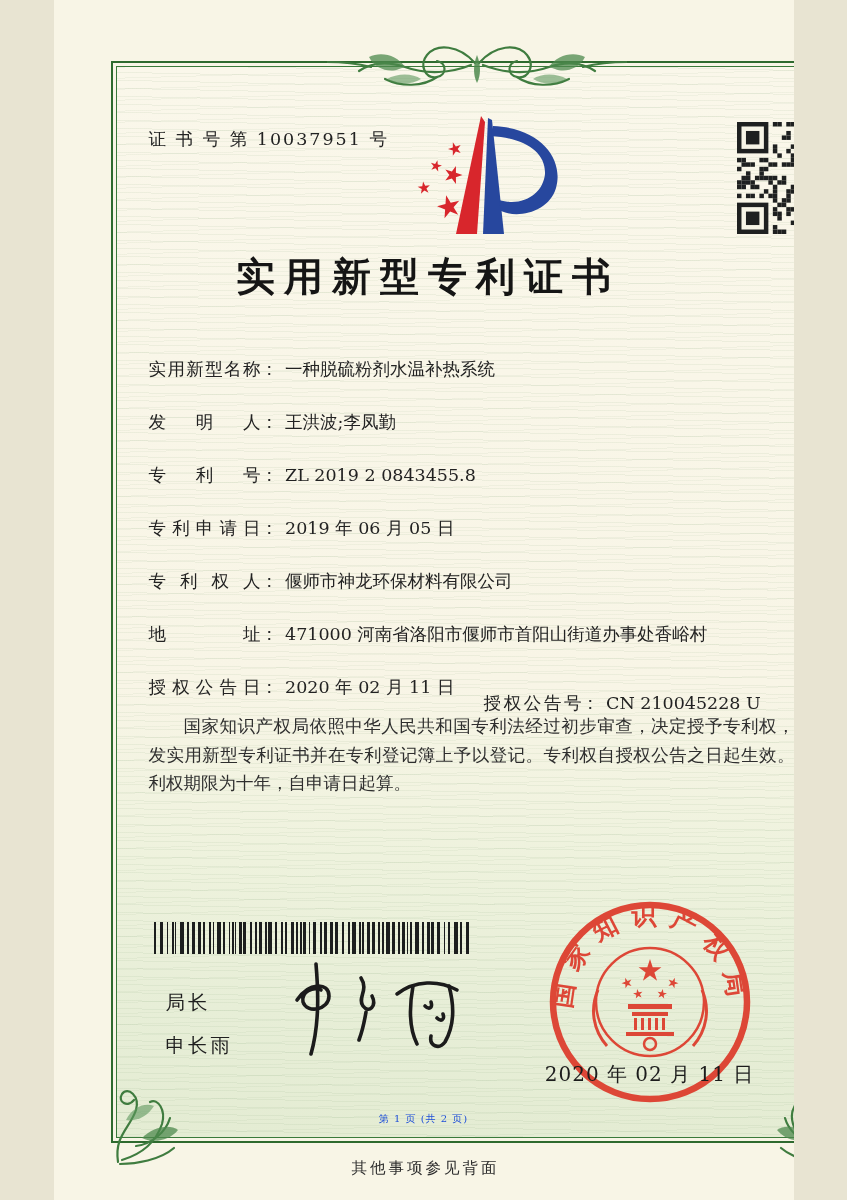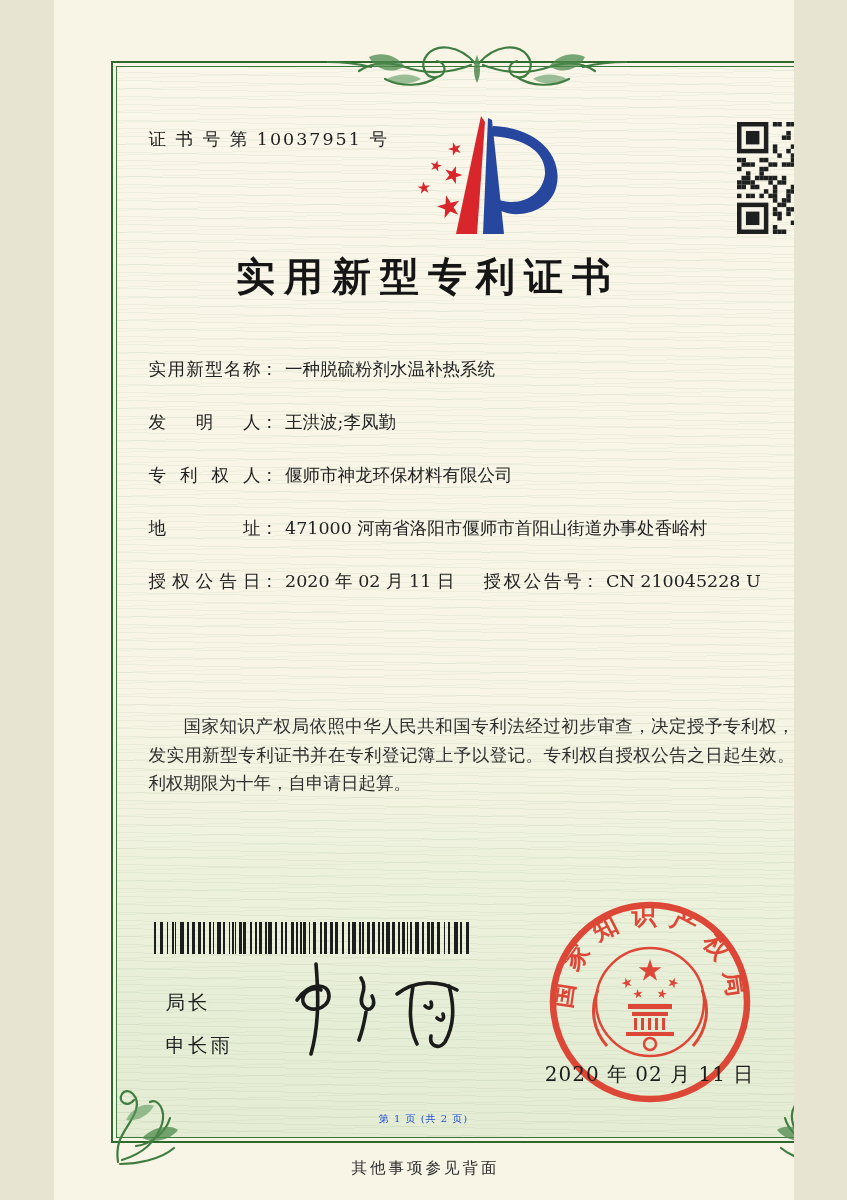--- a/index.html
+++ b/index.html
@@ -47,21 +47,21 @@
   }
   
   .fields { position:absolute; left:95px; top:357px; width:672px; font-size:17.5px; }
   .frow { position:relative; line-height:24px; margin-bottom:29px; white-space:nowrap; }
   .flabel {
     display:inline-block; width:112px; vertical-align:top;
     text-align:justify; text-align-last:justify; color:#222;
   }
   .fcolon { display:inline-block; }
   .fvalue { display:inline-block; margin-left:7px; color:#222; }
-  .grant-no { position:absolute; left:335px; top:0; white-space:nowrap; }
+  .grant-no { position:absolute; left:335px; top:16px; white-space:nowrap; }
   .grant-no .flabel { width:98px; }
   
   .body-text { position:absolute; left:95px; top:712px; width:664px; }
   .body-text p {
     font-size:17.5px; line-height:1.63; text-indent:2em;
     margin-bottom:9px; color:#2e2e2e; text-align:justify;
   }
   
   .barcode { position:absolute; left:100px; top:922px; width:322px; height:32px; }
   .signer { position:absolute; left:112px; top:990px; font-size:19.5px; letter-spacing:3px; color:#1f1f1f; }
@@ -353,20 +353,26 @@
   <div class="title">实用新型专利证书</div>
 
   <div class="fields">
     <div class="frow">
       <span class="flabel">实用新型名称</span><span class="fcolon">：</span><span class="fvalue">一种脱硫粉剂水温补热系统</span>
     </div>
     <div class="frow">
       <span class="flabel">发明人</span><span class="fcolon">：</span><span class="fvalue">王洪波;李凤勤</span>
     </div>
     <div class="frow">
+      <span class="flabel">专利号</span><span class="fcolon">：</span><span class="fvalue">ZL 2019 2 0843455.8</span>
+    </div>
+    <div class="frow">
+      <span class="flabel">专利申请日</span><span class="fcolon">：</span><span class="fvalue">2019 年 06 月 05 日</span>
+    </div>
+    <div class="frow">
       <span class="flabel">专利权人</span><span class="fcolon">：</span><span class="fvalue">偃师市神龙环保材料有限公司</span>
     </div>
     <div class="frow">
       <span class="flabel">地址</span><span class="fcolon">：</span><span class="fvalue">471000 河南省洛阳市偃师市首阳山街道办事处香峪村</span>
     </div>
     <div class="frow">
       <span class="flabel">授权公告日</span><span class="fcolon">：</span><span class="fvalue">2020 年 02 月 11 日</span>
       <span class="grant-no">
         <span class="flabel">授权公告号</span><span class="fcolon">：</span><span class="fvalue">CN 210045228 U</span>
       </span>

